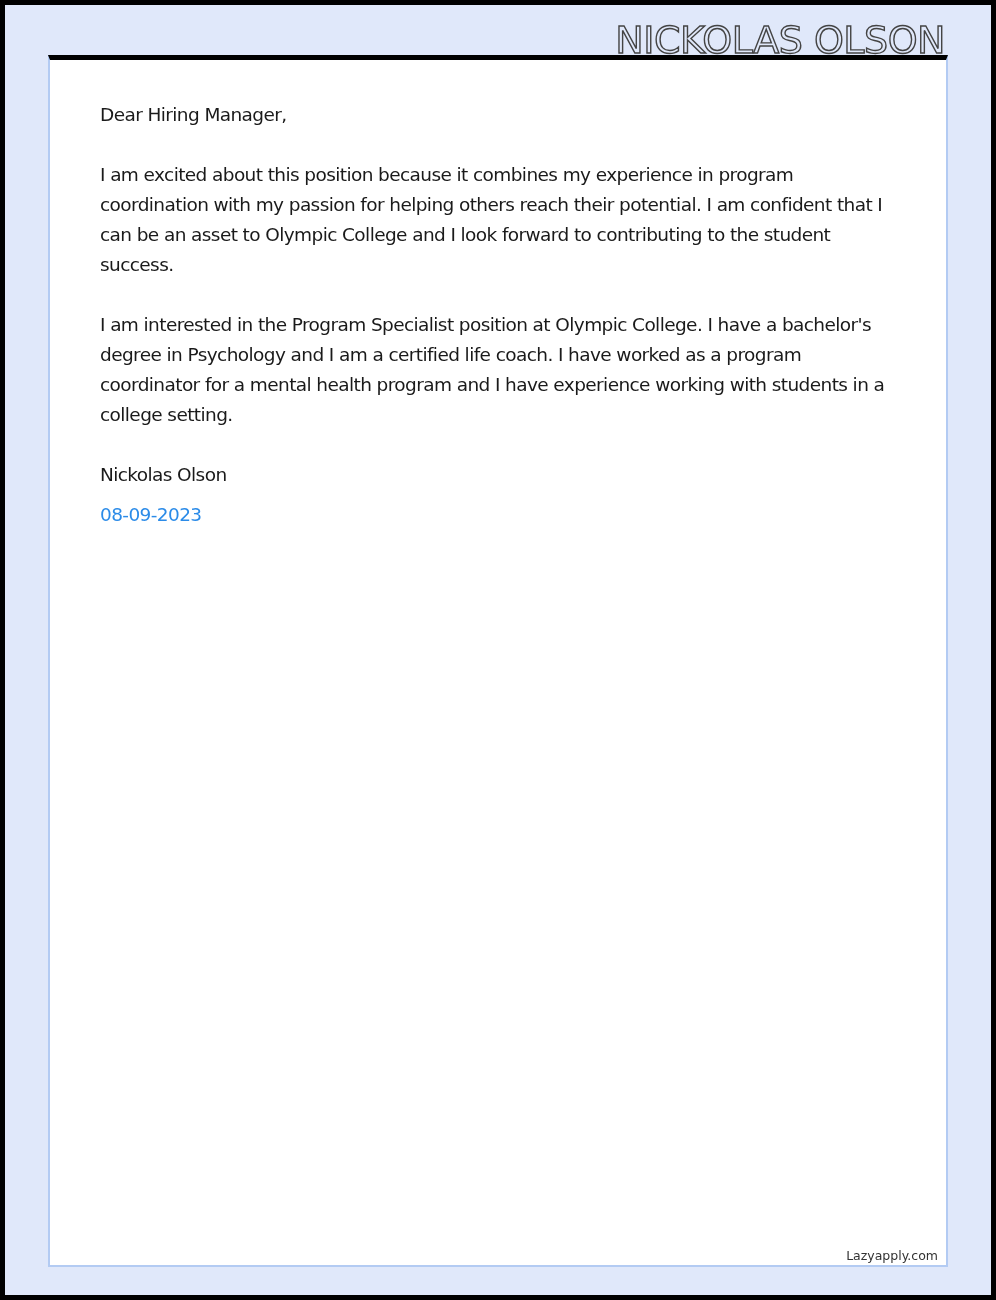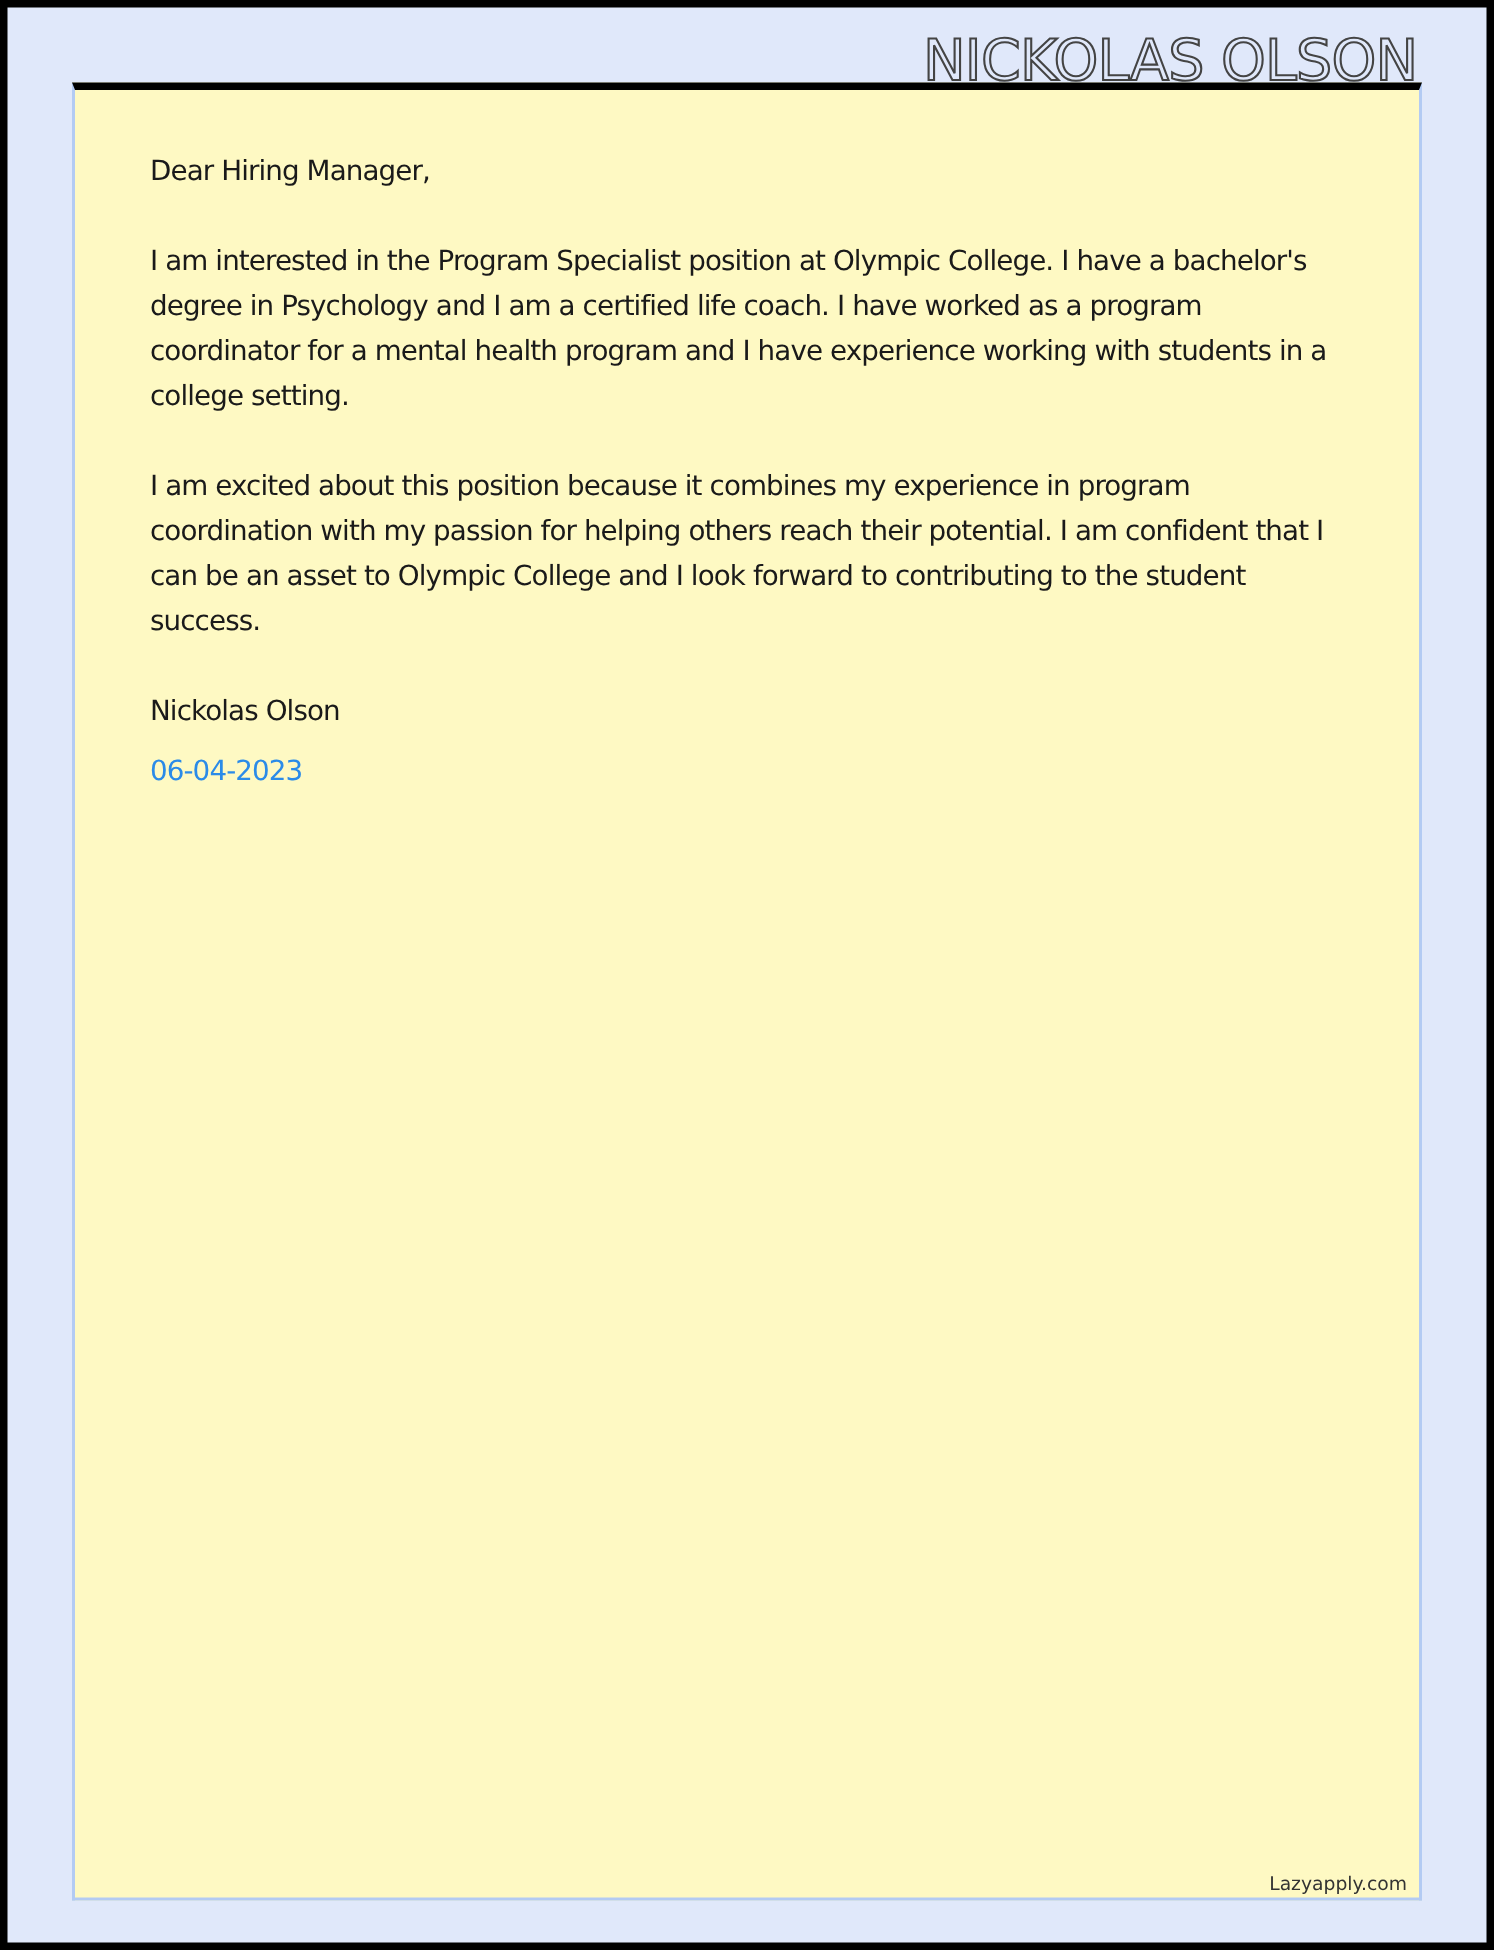--- a/index.html
+++ b/index.html
@@ -18,21 +18,21 @@
       font-size: 38px; letter-spacing: -0.5px;
       color: #e0e8fa;
       -webkit-text-stroke: 1.4px #444;
       line-height: 46px;
       margin: 0;
       font-weight: normal;
     }
     .page {
       position: absolute; left: 43px; top: 50px;
       width: 896px; height: 1205px;
-      background: #fef9c3;
+      background: #ffffff;
       border-top: 5px solid #000;
       border-left: 2px solid #b3cbf3;
       border-right: 2px solid #b3cbf3;
       border-bottom: 2px solid #b3cbf3;
       box-sizing: content-box;
     }
     .content {
       position: absolute; left: 50px; top: 40px; width: 795px;
       font-size: 18.5px; line-height: 30px; color: #1a1a1a;
       font-family: "DejaVu Sans", sans-serif;
@@ -48,19 +48,19 @@
     }
   </style>
 </head>
 <body>
 
 <h1 class="name">NICKOLAS OLSON</h1>
 
 <div class="page">
   <div class="content">
     <p>Dear Hiring Manager,</p>
+    <p>I am excited about this position because it combines my experience in program coordination with my passion for helping others reach their potential. I am confident that I can be an asset to Olympic College and I look forward to contributing to the student success.</p>
     <p>I am interested in the Program Specialist position at Olympic College. I have a bachelor's degree in Psychology and I am a certified life coach. I have worked as a program coordinator for a mental health program and I have experience working with students in a college setting.</p>
-    <p>I am excited about this position because it combines my experience in program coordination with my passion for helping others reach their potential. I am confident that I can be an asset to Olympic College and I look forward to contributing to the student success.</p>
     <p class="sig">Nickolas Olson</p>
-    <p class="date">06-04-2023</p>
+    <p class="date">08-09-2023</p>
   </div>
   <div class="footer">Lazyapply.com</div>
 </div>
 
 </body></html>

